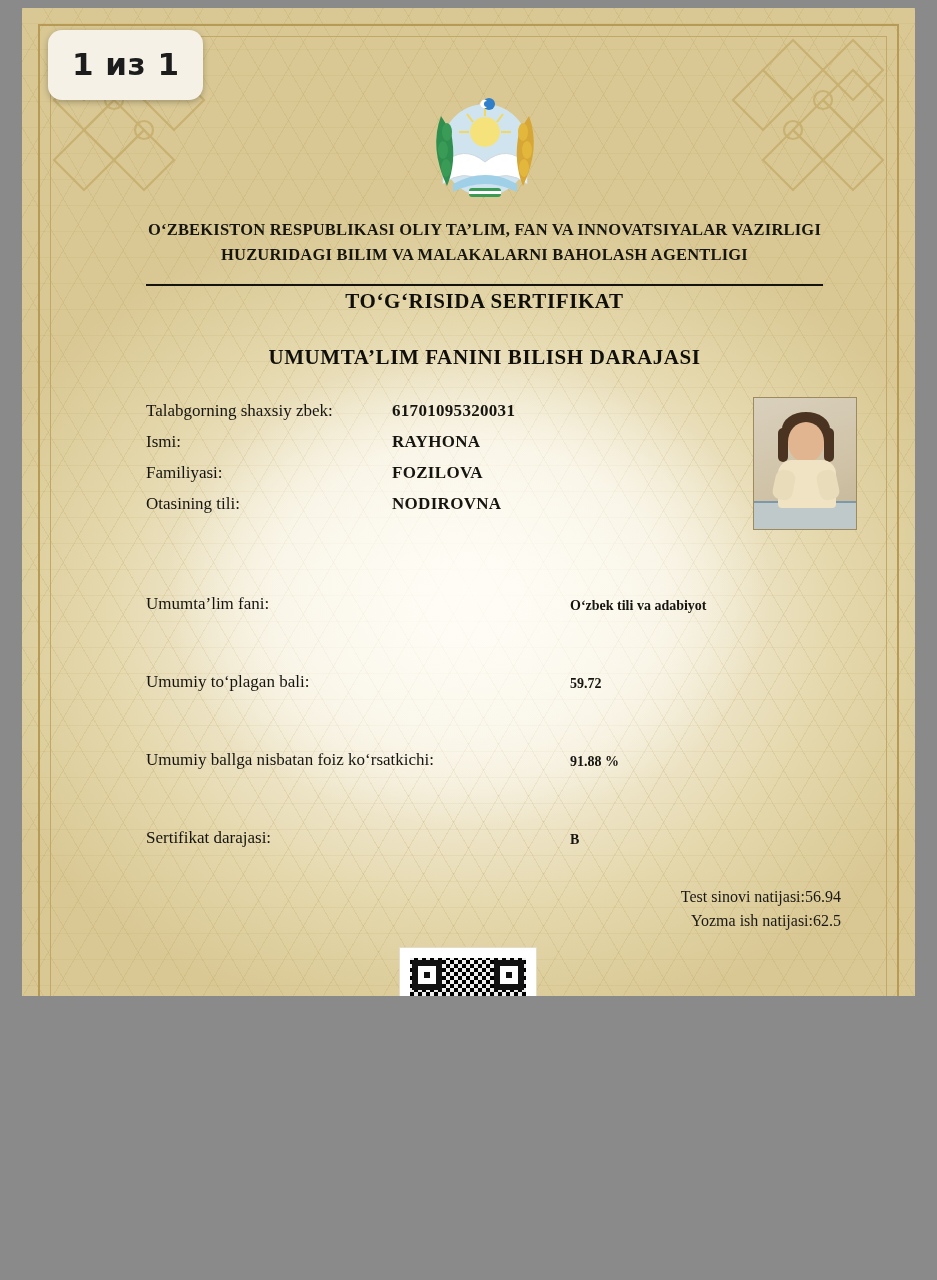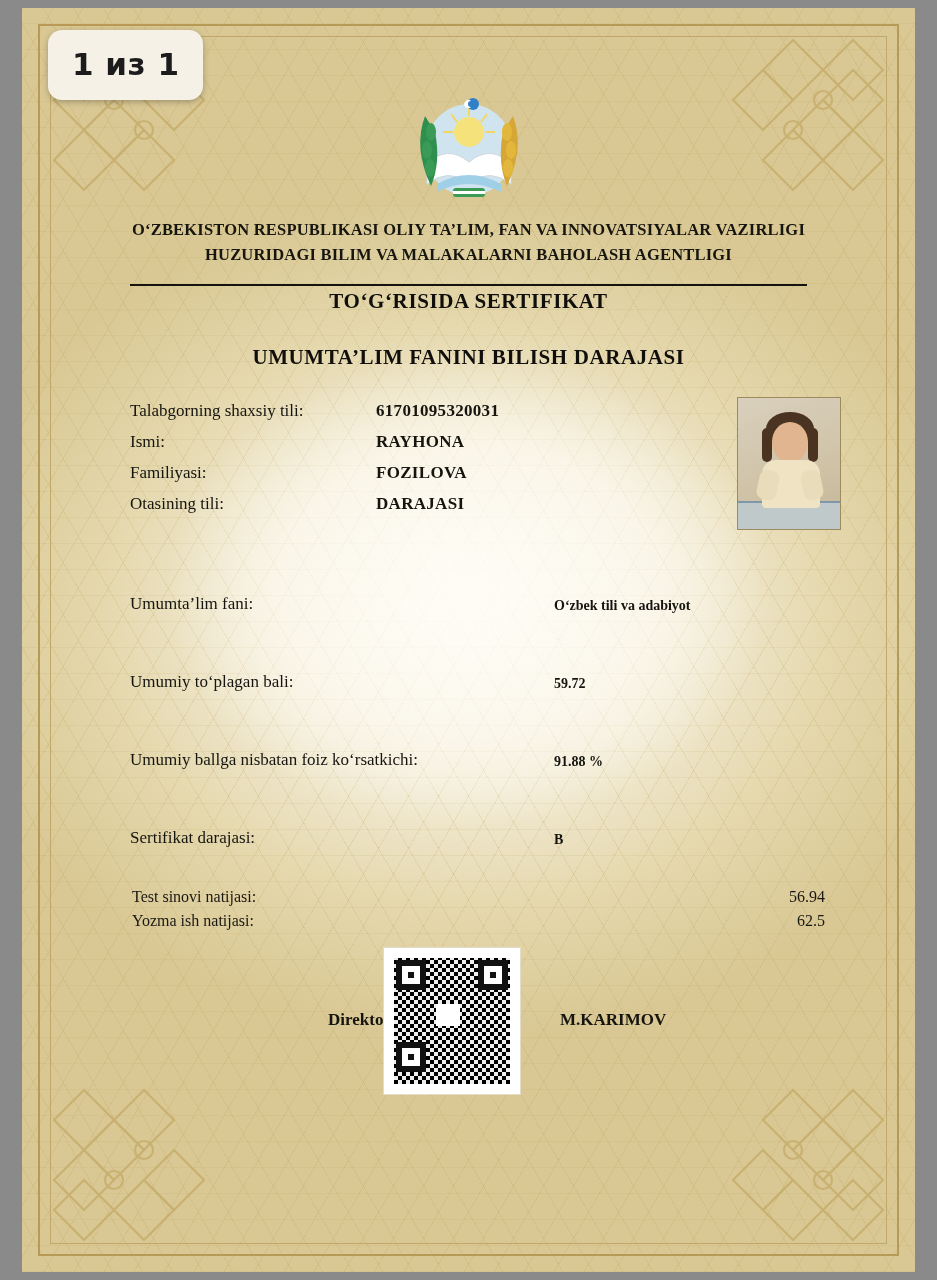--- a/index.html
+++ b/index.html
@@ -4,21 +4,21 @@
 <style>
   * { box-sizing: border-box; }
   html, body {
     margin: 0; padding: 0;
     background: #8a8a8a;
     width: 937px; height: 1280px;
     font-family: "Liberation Serif", serif;
   }
   #viewer {
     position: relative;
-    width: 937px; height: 1280px;
+    width: 937px; height: 996px;
     background: #8a8a8a;
     overflow: hidden;
   }
   
   #page-badge {
     position: absolute;
     left: 48px; top: 30px;
     z-index: 40;
     background: #f5f1e6;
     color: #1c1c1c;
@@ -73,21 +73,21 @@
     opacity: .85;
   }
   .corner.tl { left: 22px;  top: 22px; }
   .corner.tr { right: 22px; top: 22px;  transform: scaleX(-1); }
   .corner.bl { left: 22px;  bottom: 22px; transform: scaleY(-1); }
   .corner.br { right: 22px; bottom: 22px; transform: scale(-1,-1); }
 
   
   #content {
     position: absolute;
-    left: 90px; top: 60px;
+    left: 106px; top: 60px;
     width: 713px;
     z-index: 5;
   }
   #emblem-wrap {
     display: flex; justify-content: center;
     margin-top: 24px; margin-bottom: 14px;
   }
   .ministry {
     text-align: center;
     font-family: "Liberation Serif", serif;
@@ -151,21 +151,21 @@
   .photo-arm-l { position:absolute; left:20px; top:72px; width:20px; height:30px; border-radius:8px; background:#e9dcbb; transform:rotate(12deg); }
   .photo-arm-r { position:absolute; right:18px; top:72px; width:20px; height:30px; border-radius:8px; background:#e9dcbb; transform:rotate(-12deg); }
 
   #subject-block { margin-top: 42px; padding-left: 18px; }
   #subject-block .row { margin-top: 20px; align-items: flex-end; }
   #subject-block .lbl { width: 424px; display:inline-block; font-size: 17px; }
   #subject-block .val { font-size: 14px; margin-top: 42px; }
 
   #scores-block { margin-top: 40px; padding-left: 20px; }
   #scores-block .srow {
-    display:flex; justify-content: space-between;
+    display:flex; justify-content: flex-end;
     font-size: 16px; margin-top: 6px; color:#1a1813;
   }
   #scores-block .srow .sval { font-family: "Liberation Serif", serif; }
 
   #dates-row {
     display:flex; justify-content: space-between;
     margin-top: 168px; padding: 0 18px;
     font-size: 17px; color:#15140f;
   }
   #dates-row b { font-weight: bold; }
@@ -324,34 +324,34 @@
           <div class="photo-hair"></div>
           <div class="photo-hair2"></div>
           <div class="photo-hair3"></div>
           <div class="photo-head"></div>
           <div class="photo-body"></div>
           <div class="photo-arm-l"></div>
           <div class="photo-arm-r"></div>
         </div>
 
         <div class="row">
-          <span class="lbl">Talabgorning shaxsiy tili:</span>
+          <span class="lbl">Talabgorning shaxsiy zbek:</span>
           <span class="val">61701095320031</span>
         </div>
         <div class="row">
           <span class="lbl">Ismi:</span>
           <span class="val">RAYHONA</span>
         </div>
         <div class="row">
           <span class="lbl">Familiyasi:</span>
           <span class="val">FOZILOVA</span>
         </div>
         <div class="row">
           <span class="lbl">Otasining tili:</span>
-          <span class="val">DARAJASI</span>
+          <span class="val">NODIROVNA</span>
         </div>
       </div>
 
       <div id="subject-block">
         <div class="row">
           <span class="lbl">Umumta’lim fani:</span>
           <span class="val">O‘zbek tili va adabiyot</span>
         </div>
         <div class="row">
           <span class="lbl">Umumiy to‘plagan bali:</span>

